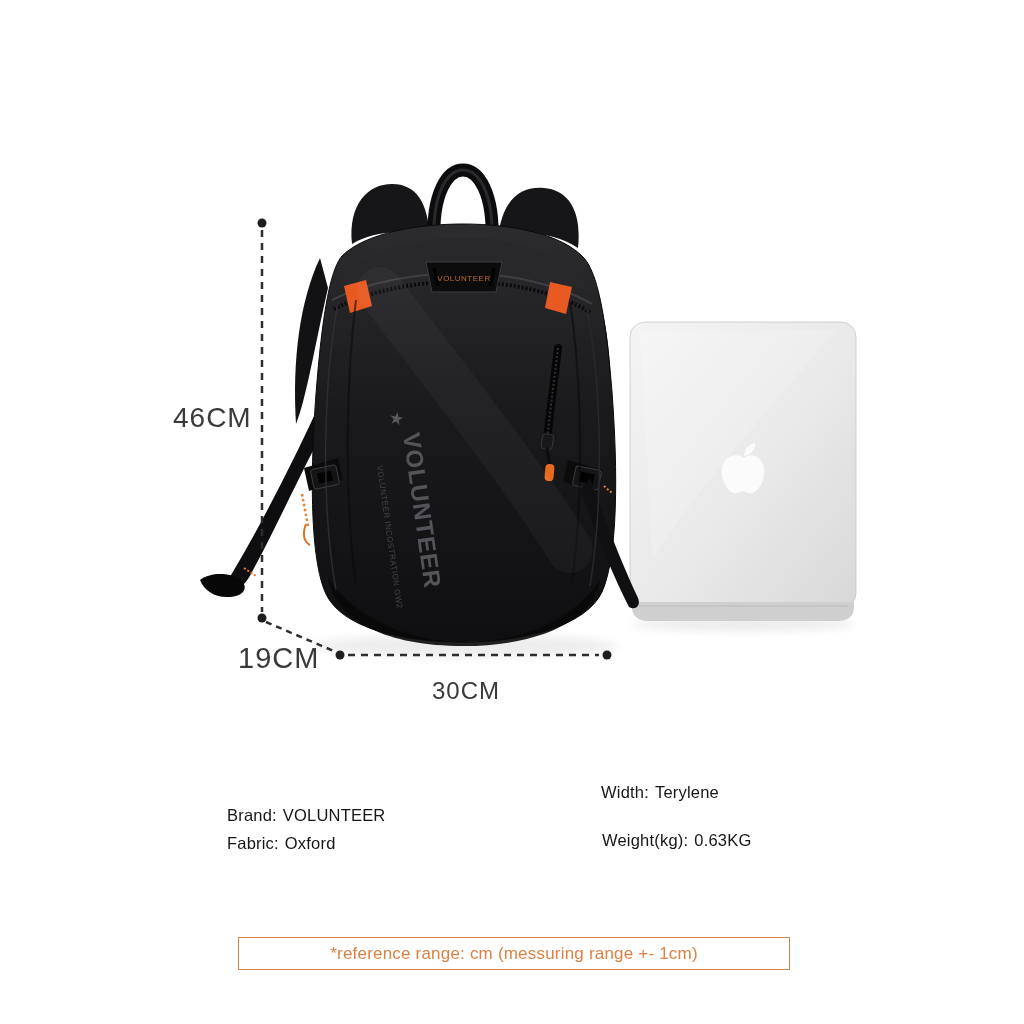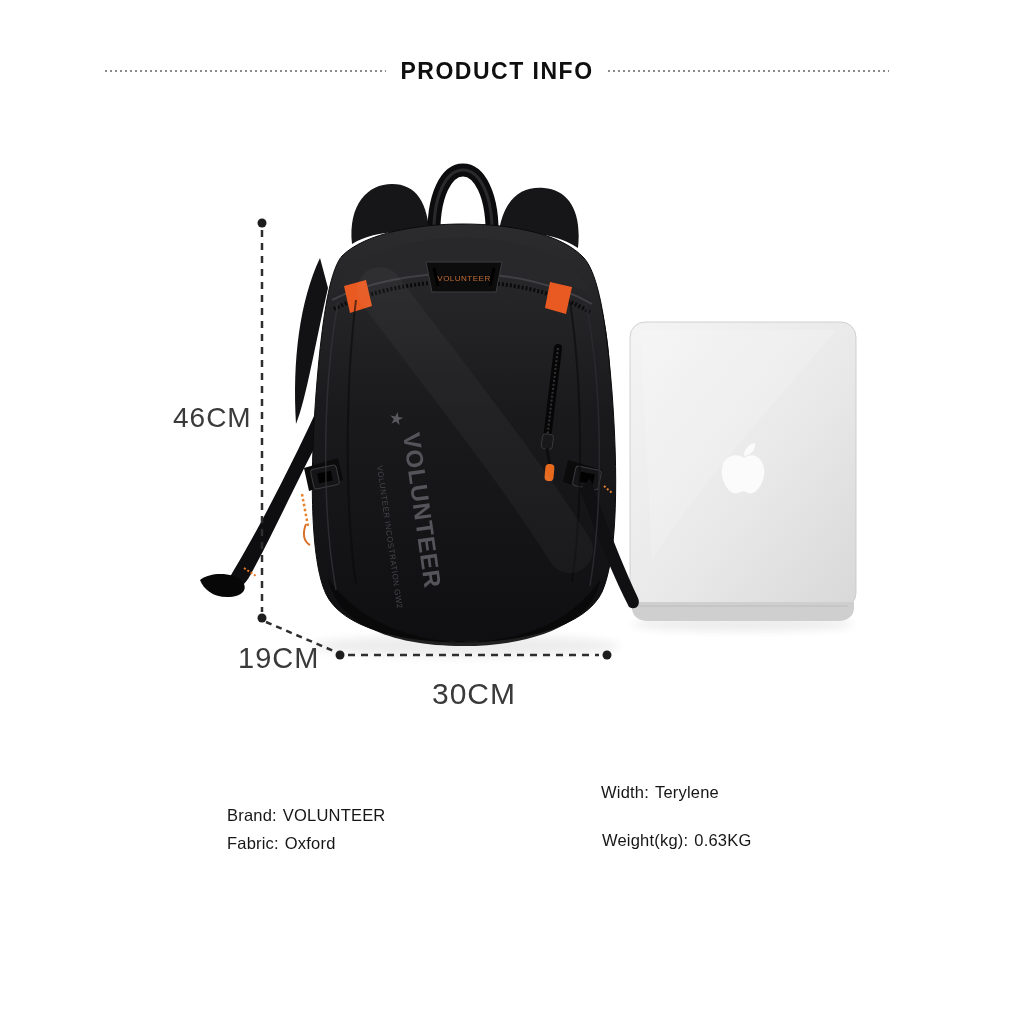--- a/index.html
+++ b/index.html
@@ -11,44 +11,39 @@
   .dotted-rule{flex:1;height:2px;
                background:repeating-linear-gradient(to right,#8a8a8a 0 2px,transparent 2px 5px);}
   .page-title{font-size:23px;font-weight:700;letter-spacing:1.5px;color:#0f0f0f;
               margin:0 14px;white-space:nowrap;}
   
   .art{position:absolute;left:0;top:0;width:1024px;height:1024px;}
   
   .dim{position:absolute;color:#3a3a3a;letter-spacing:1px;font-weight:400;line-height:1;}
   .dim-h{left:173px;top:404px;font-size:28px;text-align:right;}
   .dim-d{left:238px;top:644px;font-size:29px;}
-  .dim-w{left:432px;top:679px;font-size:30px;}
+  .dim-w{left:432px;top:679px;font-size:24px;}
   
   .spec{position:absolute;font-size:16.5px;letter-spacing:.2px;color:#161616;white-space:nowrap;}
   .spec .v{margin-left:6px;}
   .spec-brand{left:227px;top:786px;margin-top:20px;}
   .spec-lining{left:601px;top:783px;}
   .spec-fabric{left:227px;top:834px;}
   .spec-weight{left:602px;top:831px;}
   .spec-size{left:229px;top:883px;}
   
   .note-box{position:absolute;left:238px;top:937px;width:550px;height:31px;
             border:1.5px solid #d8834b;display:flex;align-items:center;justify-content:center;}
   .note-text{color:#dc8144;font-size:17px;letter-spacing:.2px;}
 </style>
 </head>
 <body>
 
 <div class="stage">
 
-  <div class="title-row">
-    <div class="dotted-rule"></div>
-    <div class="page-title">PRODUCT INFO</div>
-    <div class="dotted-rule"></div>
-  </div>
 
   <svg class="art" viewBox="0 0 1024 1024" font-family="Liberation Sans, sans-serif">
     <defs>
       <linearGradient id="bagBody" x1="0" y1="0" x2="0" y2="1">
         <stop offset="0" stop-color="#2c2c2f"></stop>
         <stop offset="0.45" stop-color="#1a1a1d"></stop>
         <stop offset="1" stop-color="#0f0f11"></stop>
       </linearGradient>
       <linearGradient id="lapGrad" x1="0" y1="0" x2="1" y2="1">
         <stop offset="0" stop-color="#f4f4f4"></stop>
@@ -163,14 +158,17 @@
   <div class="spec spec-lining">
     <span class="l">Width:</span><span class="v">Terylene</span>
   </div>
   <div class="spec spec-fabric">
     <span class="l">Fabric:</span><span class="v">Oxford</span>
   </div>
   <div class="spec spec-weight">
     <span class="l">Weight(kg):</span><span class="v">0.63KG</span>
   </div>
 
+  <div class="note-box">
+    <span class="note-text">*reference range: cm (messuring range  +- 1cm)</span>
+  </div>
 
 </div>
 
 </body></html>

